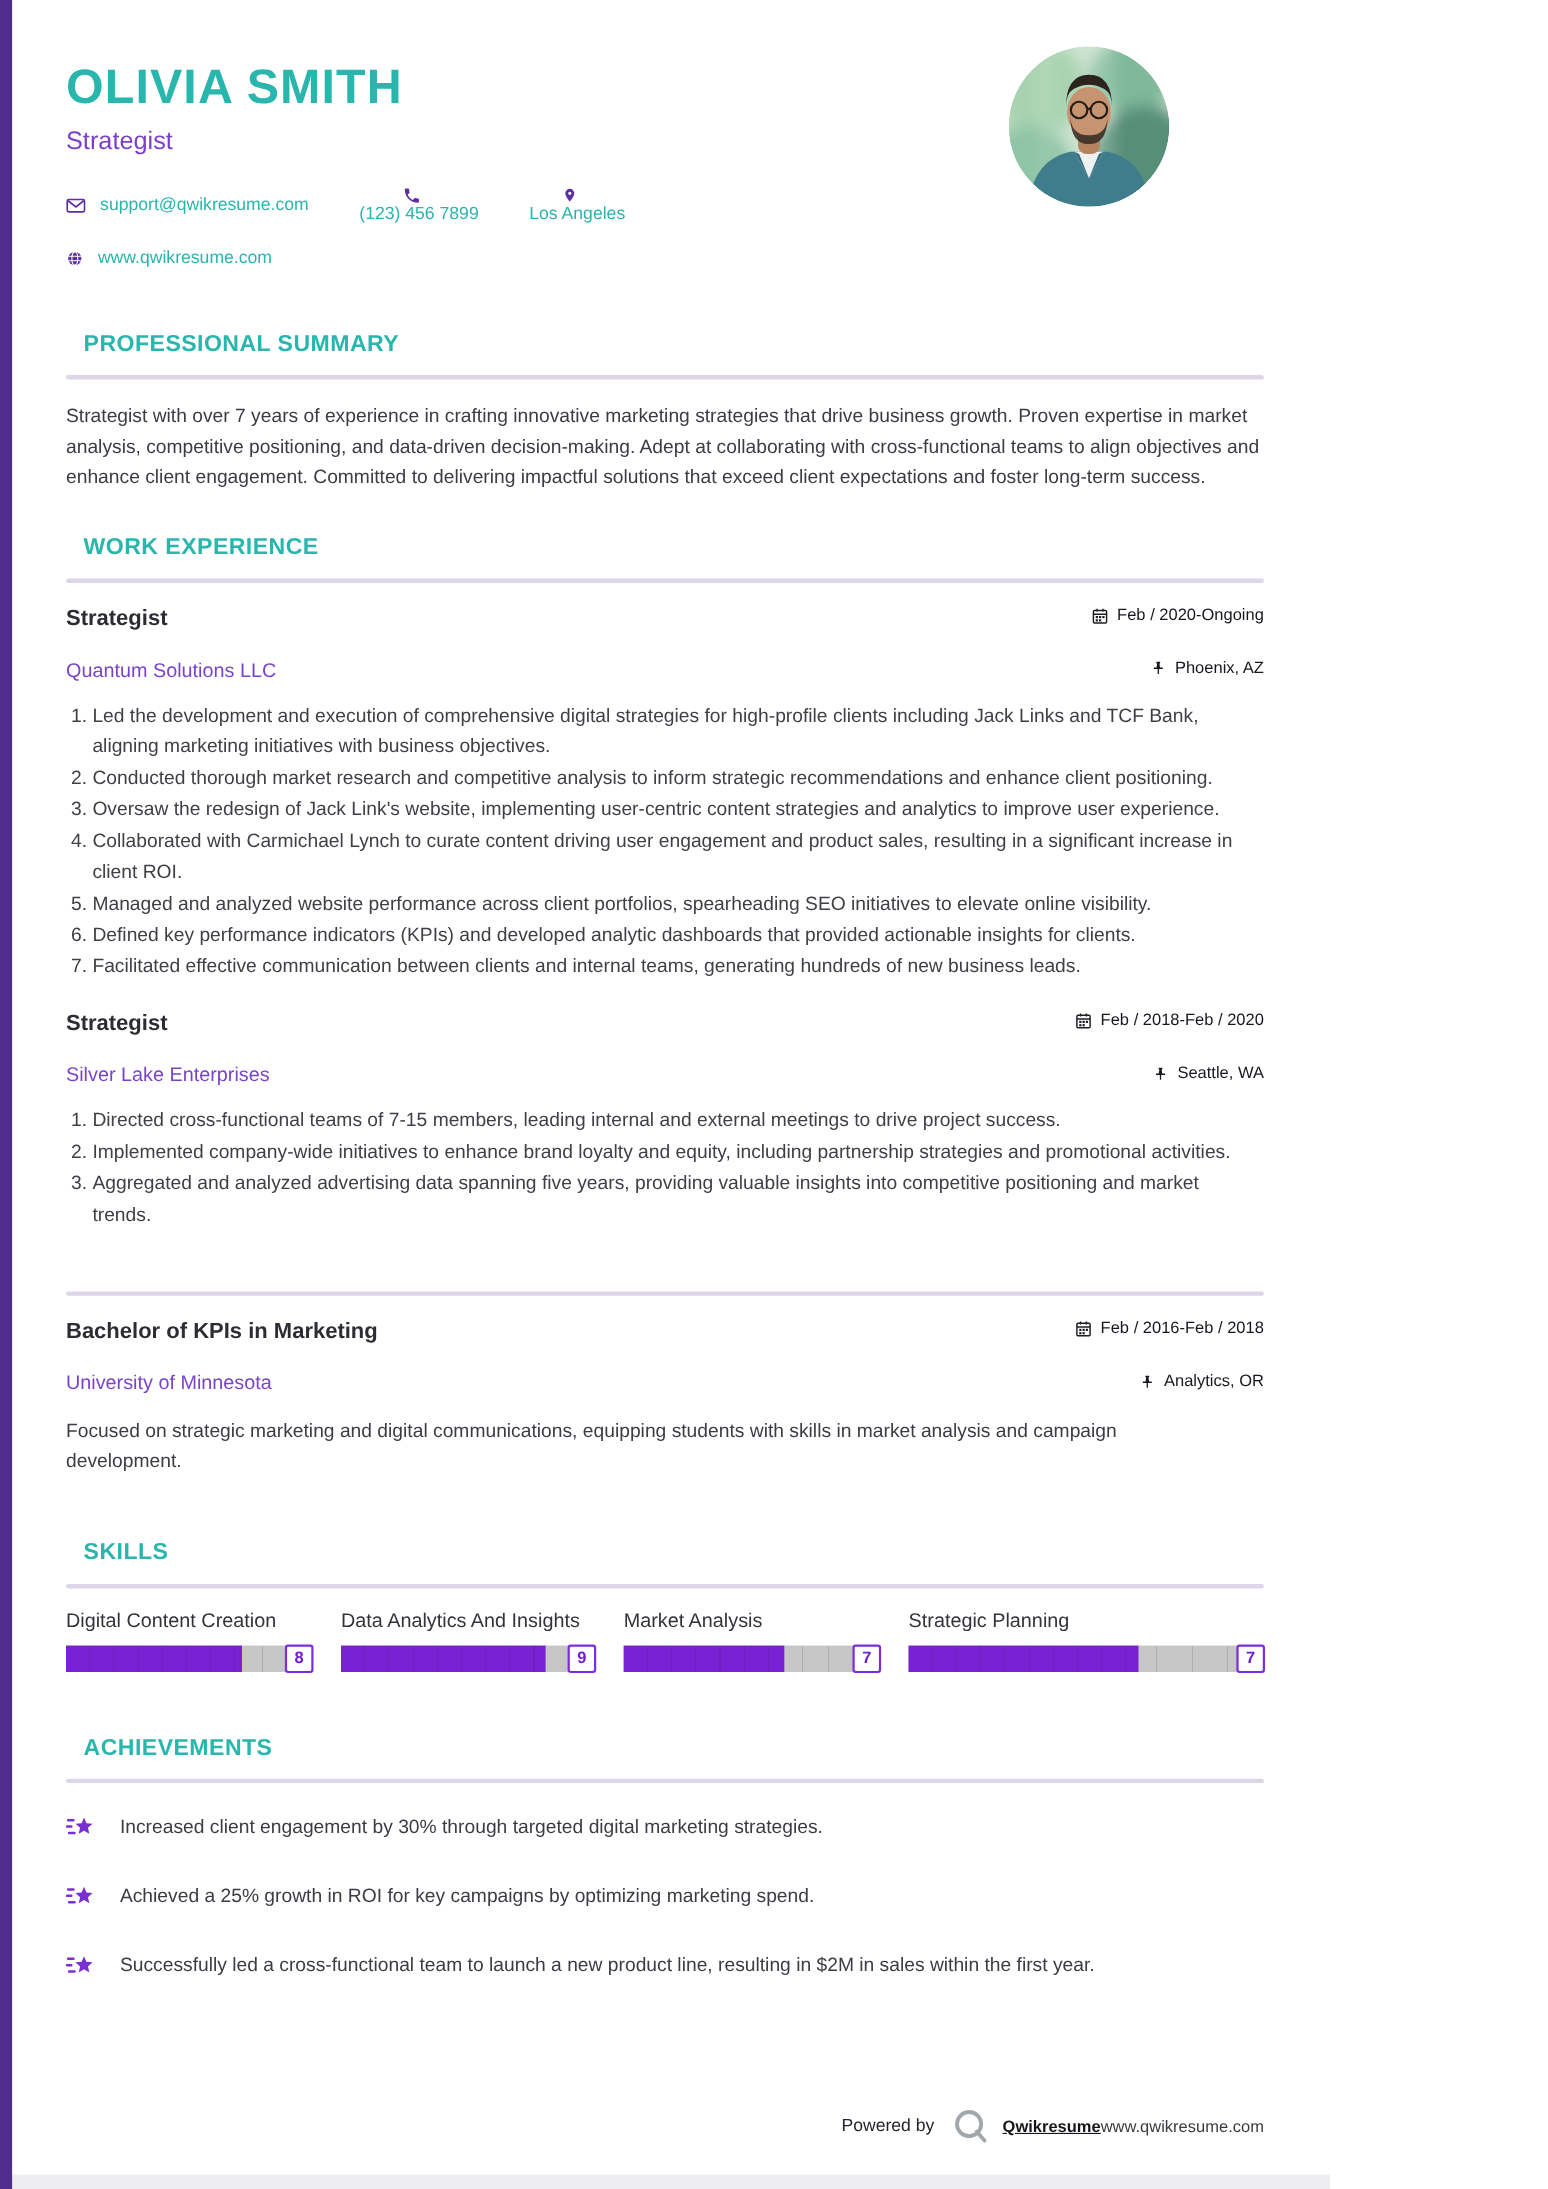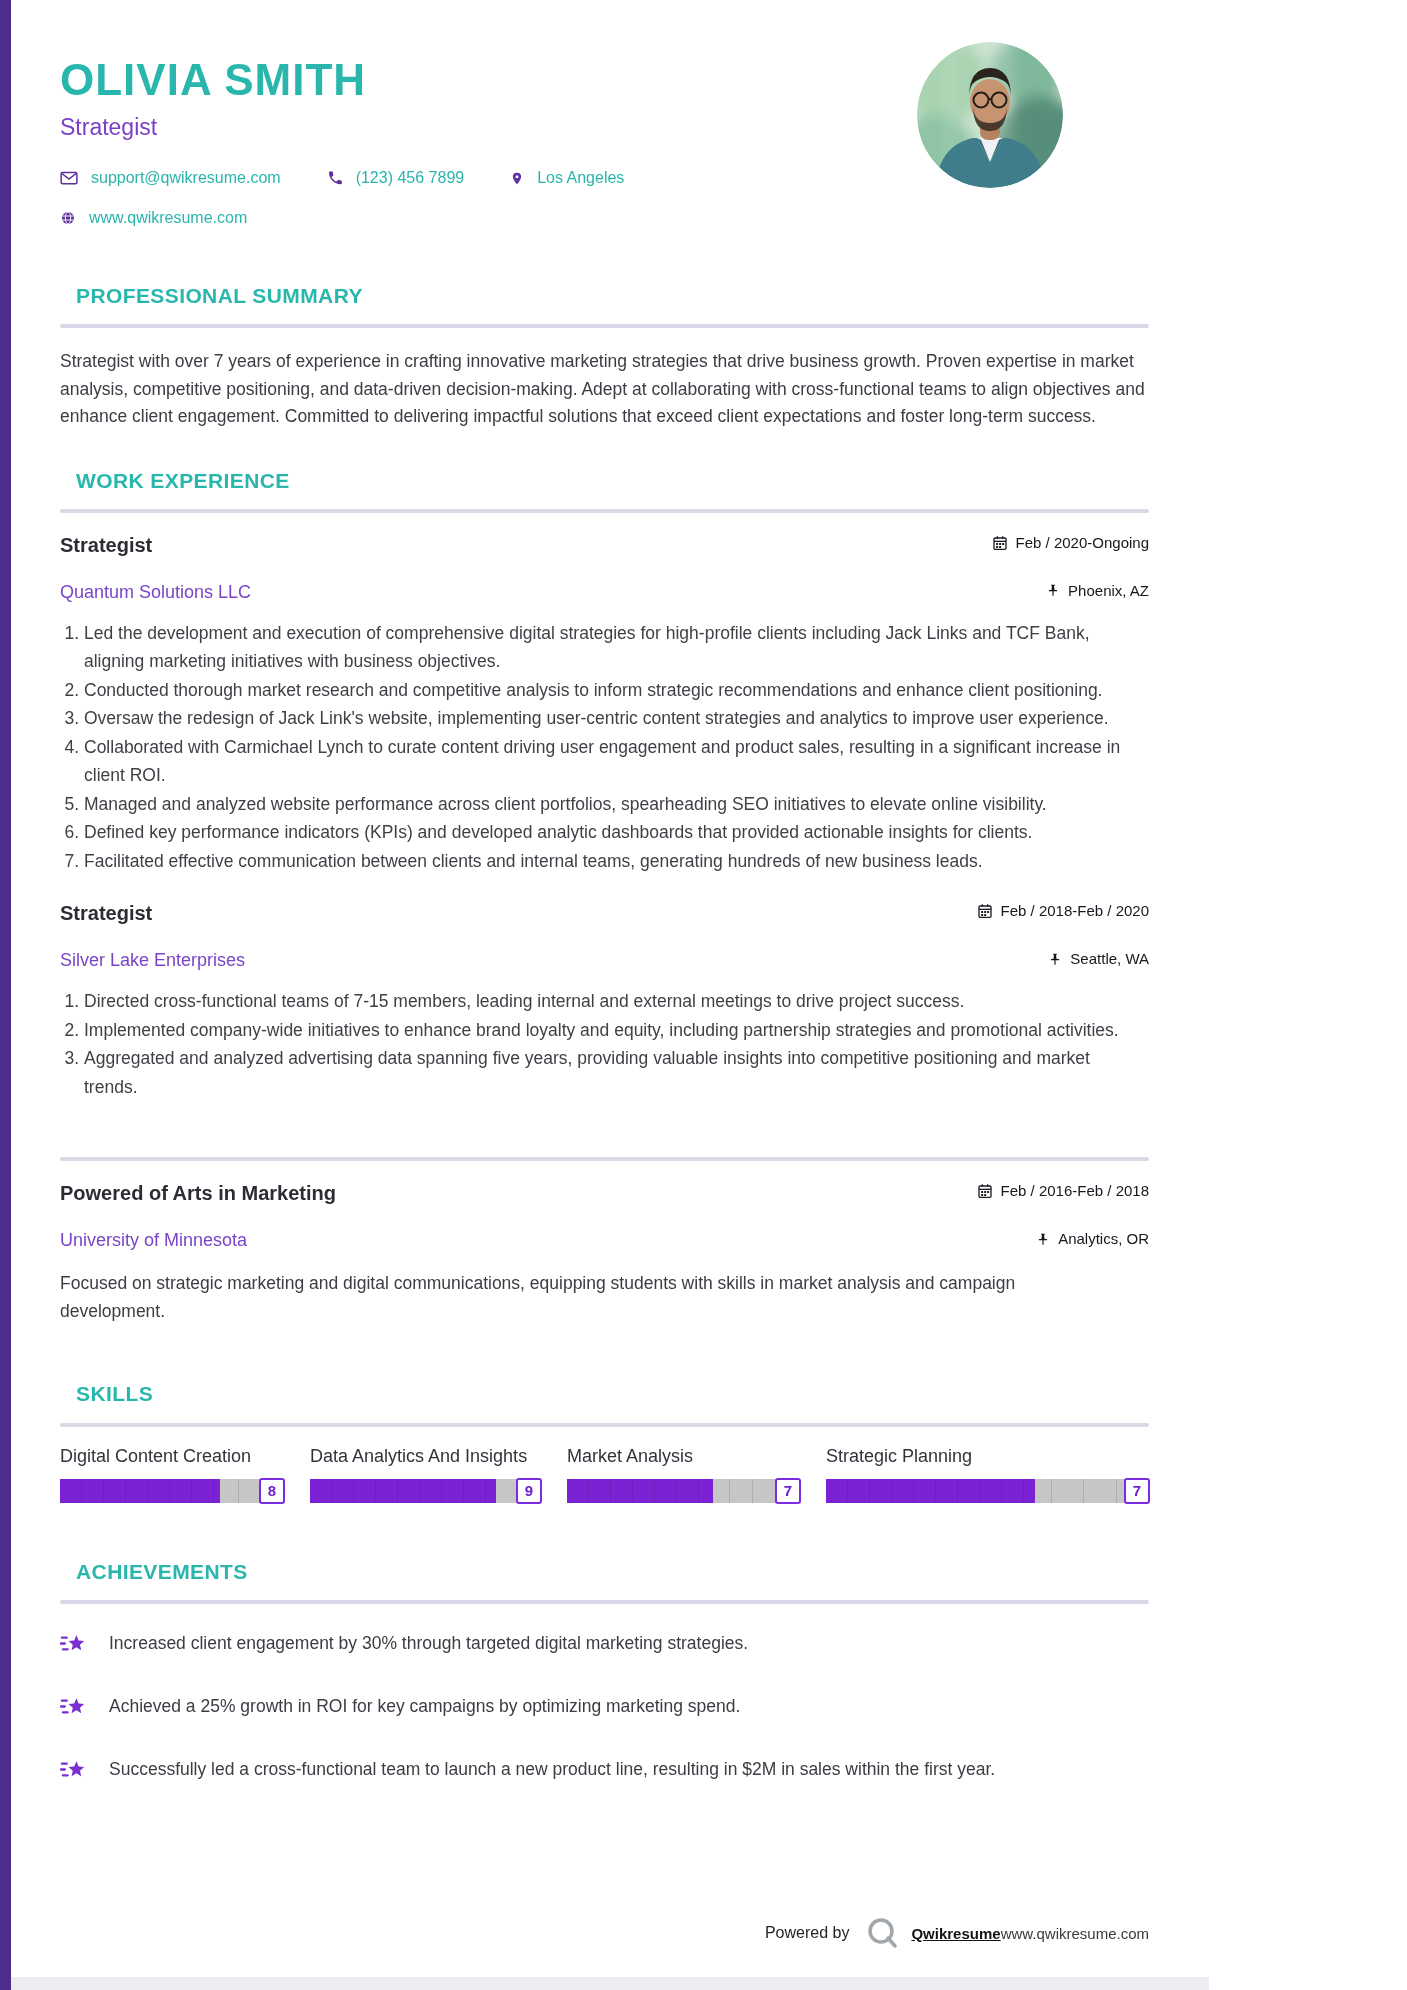--- a/index.html
+++ b/index.html
@@ -7,21 +7,21 @@
   .page{position:relative;width:1209px;height:1990px;background:#ffffff;overflow:hidden;}
   .leftbar{position:absolute;left:0;top:0;width:11px;height:1990px;background:#4f2d8f;z-index:5;}
   .content{position:relative;padding:0 60px 0 60px;}
 
   
   .name{margin:58px 0 0 0;font-size:44px;line-height:1.0;font-weight:800;color:#29b7ad;letter-spacing:1px;}
   .subtitle{margin-top:14px;font-size:23px;font-weight:500;color:#7b3fc9;line-height:1.0;}
   .contact-row{display:flex;align-items:center;margin-top:30px;}
   .contact-row.second{margin-top:22px;}
   .contact-item{display:flex;align-items:center;}
-  .contact-item + .contact-item{margin-left:46px;}
+  .contact-item + .contact-item{margin-left:46px;flex-direction:column;}
   .contact-item .cicon{display:flex;align-items:center;margin-right:13px;}
   .contact-item a{color:#2ab5ac;text-decoration:none;font-size:16px;font-weight:500;}
   .photo{position:absolute;left:917px;top:42px;width:146px;height:146px;border-radius:50%;overflow:hidden;z-index:2;}
 
   
   .section{margin-top:56px;}
   .section.work{margin-top:37px;}
   .section h2{margin:16px;font-size:21px;font-weight:700;color:#29b7ad;letter-spacing:.4px;line-height:1.2;}
   .rule{height:4px;background:#dcd6e8;border-radius:2px;margin-top:10px;}
   .summary-text{margin:20px 0 0 0;max-width:1105px;font-size:17.5px;line-height:27.5px;color:#3c3c44;}
@@ -244,21 +244,21 @@
               <li>Aggregated and analyzed advertising data spanning five years, providing valuable insights into competitive positioning and market trends.</li>
             </ol>
           </div>
         </div>
     </div>
 
     <div class="section">
       <div class="rule"></div>
       <div class="job">
         <div class="row">
-          <div class="job-title">Powered of Arts in Marketing</div>
+          <div class="job-title">Bachelor of KPIs in Marketing</div>
           <div class="meta">
             <span class="micon">
   <svg width="16" height="16" viewBox="0 0 24 24">
     <rect x="3" y="4.5" width="18" height="17" rx="1.5" fill="none" stroke="#1d1d24" stroke-width="2"></rect>
     <line x1="3" y1="9.5" x2="21" y2="9.5" stroke="#1d1d24" stroke-width="2"></line>
     <line x1="8" y1="2" x2="8" y2="6" stroke="#1d1d24" stroke-width="2"></line>
     <line x1="16" y1="2" x2="16" y2="6" stroke="#1d1d24" stroke-width="2"></line>
     <rect x="6.2" y="12" width="3" height="3" fill="#1d1d24"></rect>
     <rect x="10.7" y="12" width="3" height="3" fill="#1d1d24"></rect>
     <rect x="15.2" y="12" width="3" height="3" fill="#1d1d24"></rect>

